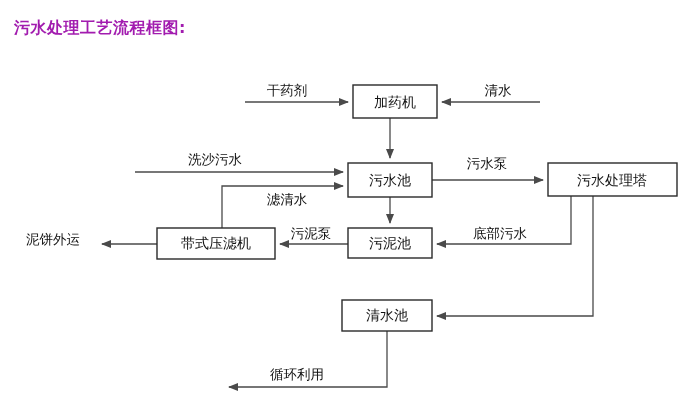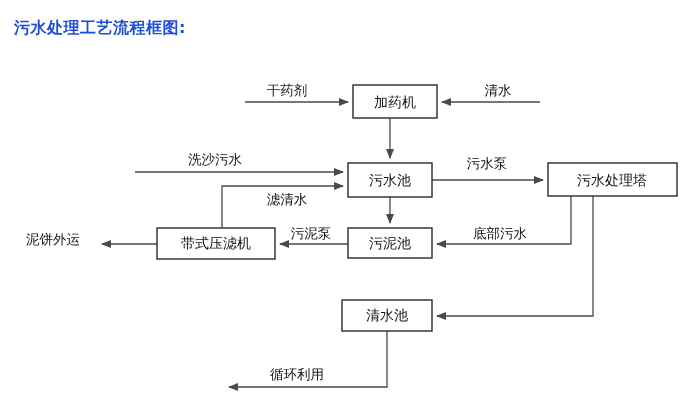--- a/index.html
+++ b/index.html
@@ -14,21 +14,21 @@
     background: #ffffff;
     font-family: "DejaVu Sans", "Liberation Sans", sans-serif;
     overflow: hidden;
   }
   #title {
     position: absolute;
     left: 14px;
     top: 18px;
     font-size: 16px;
     font-weight: bold;
-    color: #1d4ed8;
+    color: #a21caf;
     letter-spacing: 0.5px;
     white-space: nowrap;
   }
   #flow-svg {
     position: absolute;
     left: 0;
     top: 0;
     width: 700px;
     height: 420px;
   }

